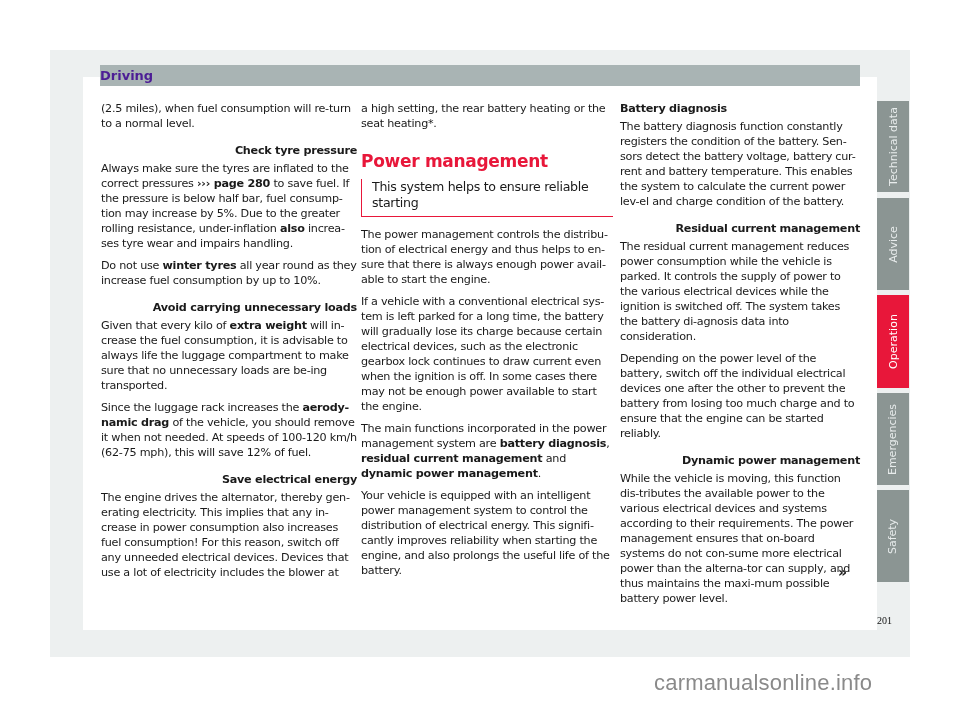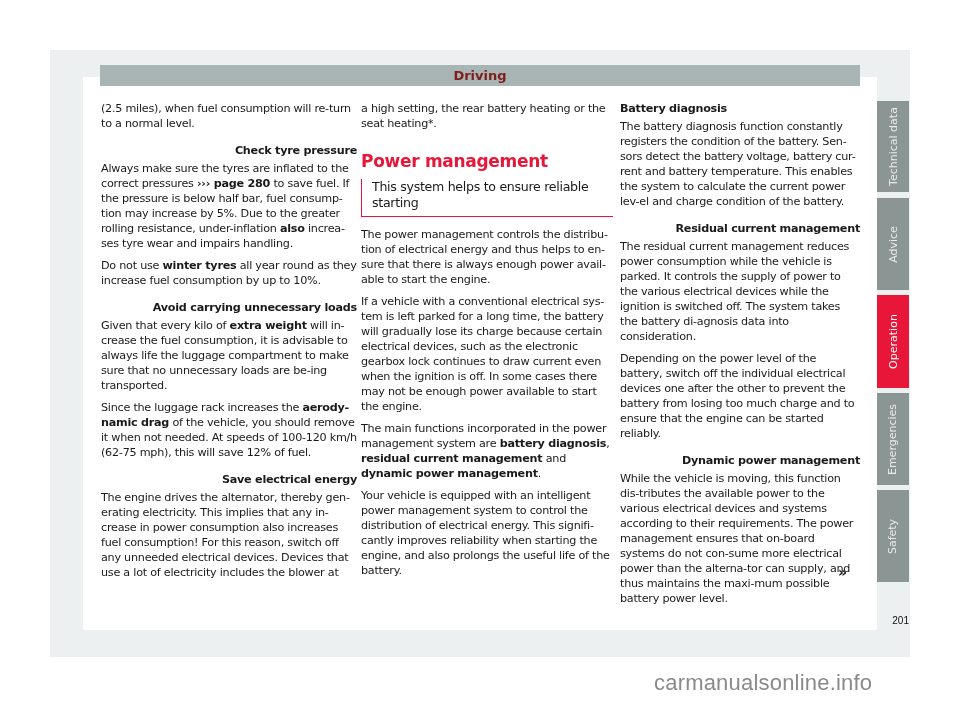--- a/index.html
+++ b/index.html
@@ -12,23 +12,23 @@
   .frame {
     position: absolute; left: 50px; top: 50px; width: 860px; height: 607px;
     background: #edf0f0;
   }
   .page {
     position: absolute; left: 83px; top: 77px; width: 794px; height: 553px;
     background: #ffffff;
   }
   .header-bar {
     position: absolute; left: 100px; top: 65px; width: 760px; height: 21px;
-    background: #a9b4b4; color: #7f1d1d;
+    background: #a9b4b4; color: #4c1d95;
     font-family: "DejaVu Sans", sans-serif; font-weight: bold; font-size: 13px;
-    text-align: center; line-height: 21px;
+    text-align: left; line-height: 21px;
   }
   .col {
     position: absolute; top: 101px; width: 256px;
     font-size: 11.2px; line-height: 15px; letter-spacing: -0.25px;
     font-family: "DejaVu Sans", sans-serif;
   }
   .col p { margin: 0 0 7px 0; }
   .col .sub { font-weight: bold; margin: 0 0 3px 0; }
   .col .gap { margin-top: 12px; text-align: right; }
   .col1 { left: 101px; }
@@ -53,22 +53,22 @@
     position: absolute; left: 877px; width: 32px;
     background: #8b9593; color: #e8ecec;
     display: flex; align-items: center; justify-content: center;
   }
   .tab span {
     transform: rotate(-90deg); white-space: nowrap;
     font-family: "DejaVu Sans", sans-serif; font-size: 11px;
   }
   .tab.active { background: #e8173a; color: #ffffff; }
   .page-num {
-    position: absolute; left: 877px; top: 615px; width: 32px; text-align: right;
-    font-family: Liberation Sans, sans-serif; font-size: 10px; color: #111;
+    position: absolute; left: 877px; top: 615px; width: 32px; text-align: left;
+    font-family: Liberation Serif, serif; font-size: 10px; color: #111;
   }
   .watermark {
     position: absolute; left: 654px; top: 670px;
     font-family: "Liberation Sans", sans-serif; font-size: 22px; color: #8a8a8a;
     letter-spacing: 0.2px;
   }
 </style>
 </head>
 <body>
 

